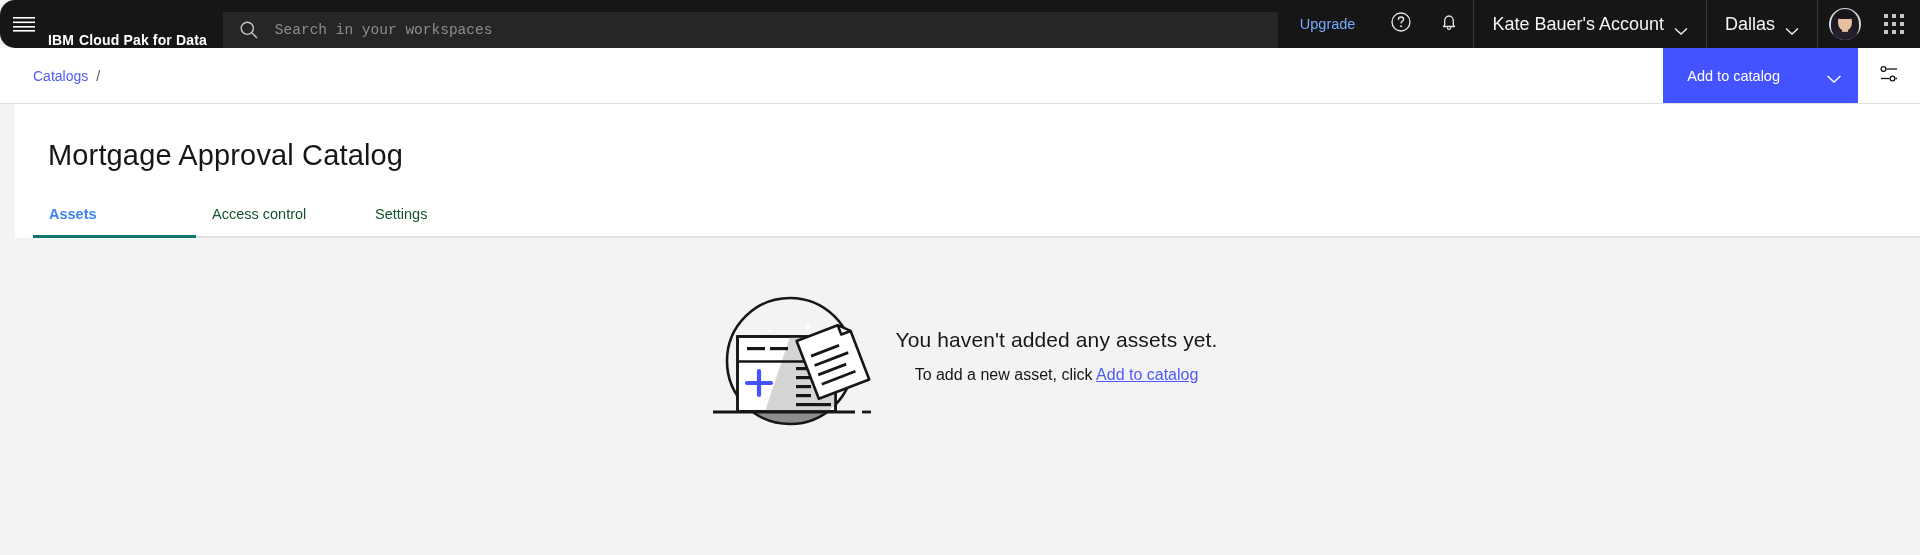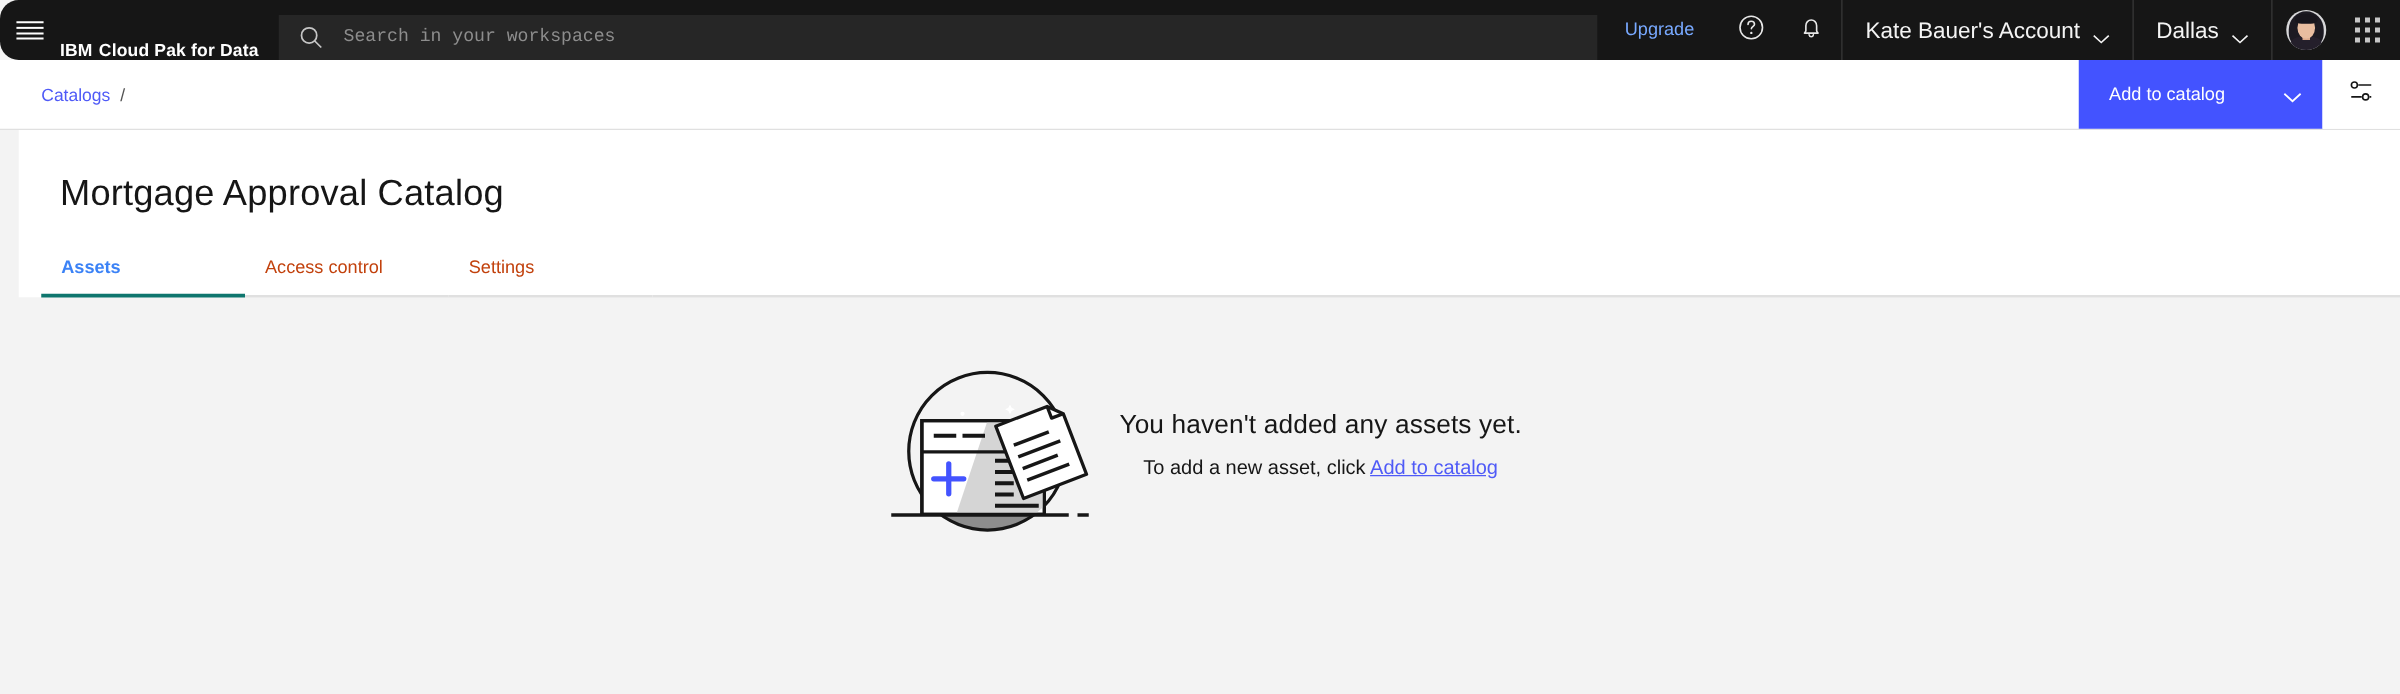--- a/index.html
+++ b/index.html
@@ -134,21 +134,21 @@
   .page-head { background: #ffffff; margin-left: 15px; }
   .page-title {
     font-size: 29px; font-weight: 400; color: #161616;
     padding: 35px 0 0 33px; letter-spacing: .005em;
   }
   .tabs {
     display: flex; padding-left: 18px; margin-top: 34px;
     position: relative;
   }
   .tab {
-    font-size: 14.5px; color: #c2410c;
+    font-size: 14.5px; color: #14532d;
     padding: 0 16px 13px 16px;
     border-bottom: 2px solid #e0e0e0;
     cursor: pointer; white-space: nowrap;
     background: transparent;
   }
   .tab.t1 { width: 163px; }
   .tab.t2 { width: 163px; }
   .tab.t3 { width: 163px; }
   .tab.active {
     color: #3b82f6; font-weight: 700;

